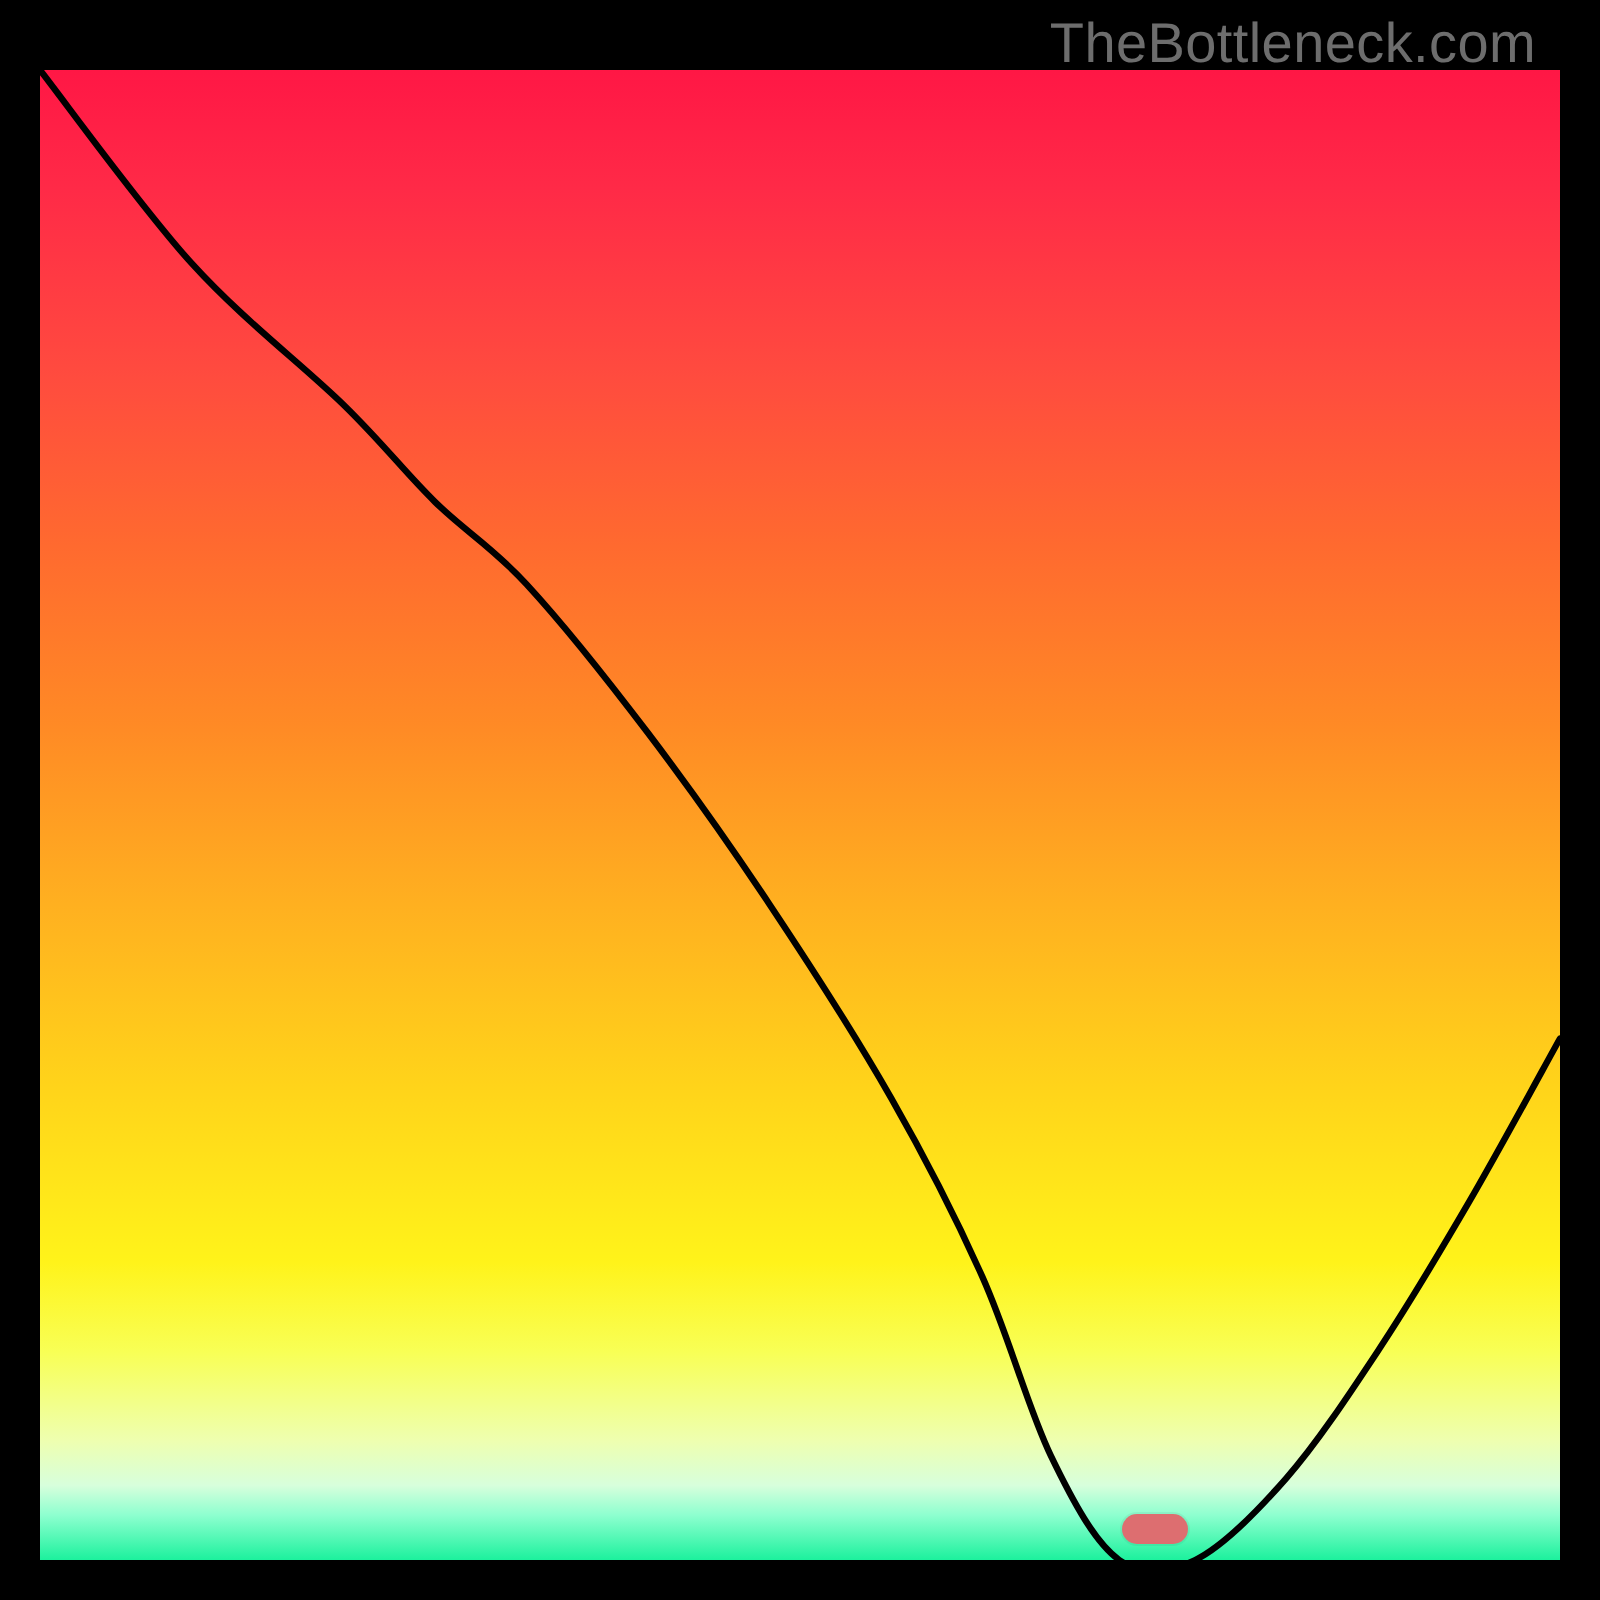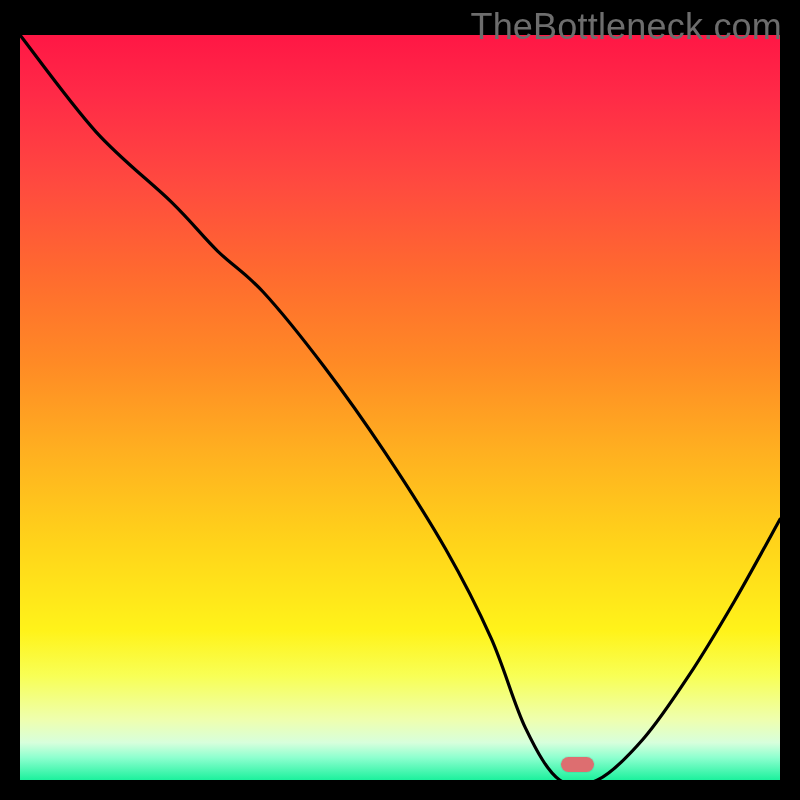--- a/index.html
+++ b/index.html
@@ -12,23 +12,23 @@
     font-family: Arial, Helvetica, sans-serif;
   }
   .stage {
     position: relative;
     width: 800px;
     height: 800px;
   }
   .watermark {
     position: absolute;
     top: 6px;
-    right: 18px;
+    right: 32px;
     color: #6d6d6d;
-    font-size: 36px;
+    font-size: 28px;
     letter-spacing: 0.2px;
     font-weight: 400;
     z-index: 5;
   }
   .plot-area {
     position: absolute;
     left: 20px;
     top: 35px;
     width: 760px;
     height: 745px;

